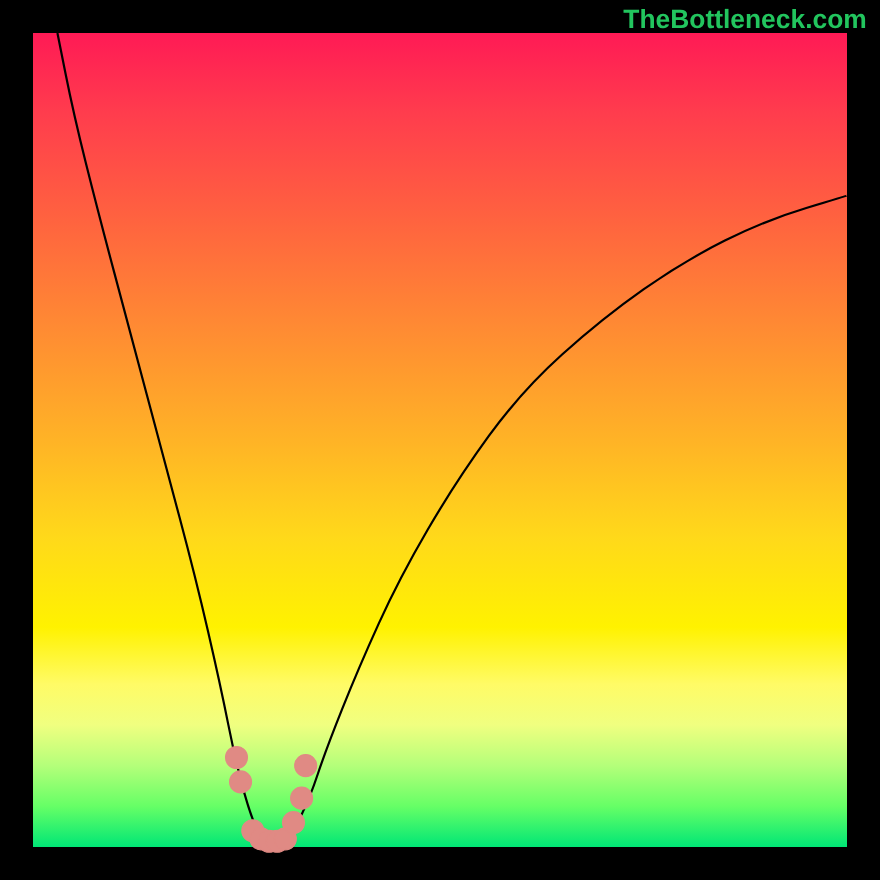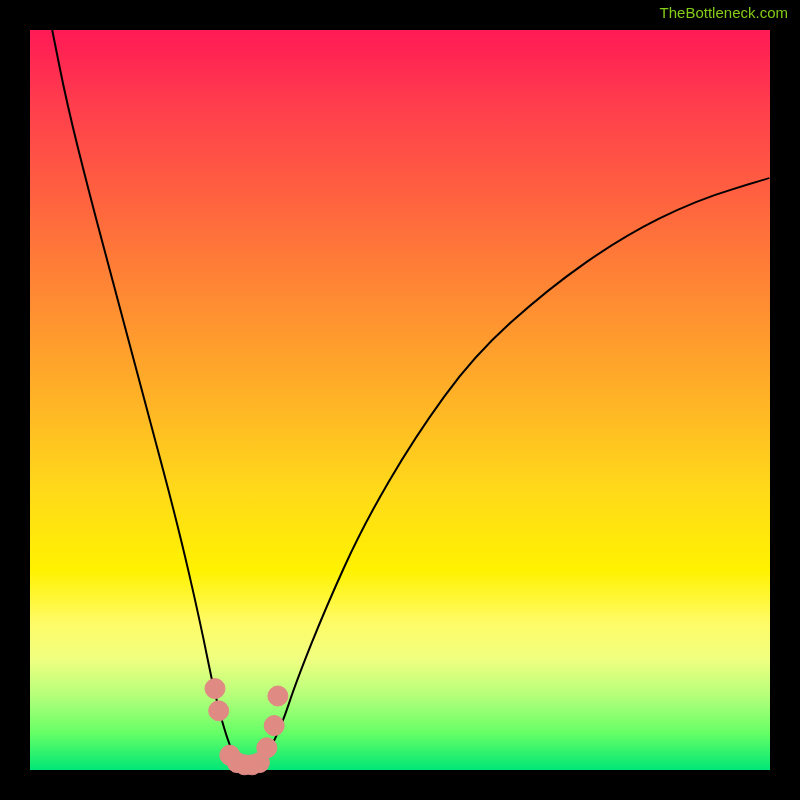--- a/index.html
+++ b/index.html
@@ -38,23 +38,23 @@
       #b4ff7a 90%,
       #66ff66 95%,
       #00e676 100%
     );
     overflow: hidden;
   }
   .watermark {
     position: absolute;
     top: 4px;
     right: 12px;
-    color: #84cc16;
-    font-size: 15px;
-    font-weight: 400;
+    color: #22c55e;
+    font-size: 24px;
+    font-weight: 700;
   }
   svg.curves {
     position: absolute;
     top: 30px;
     left: 30px;
     width: 740px;
     height: 740px;
     overflow: visible;
   }
   .curve {

